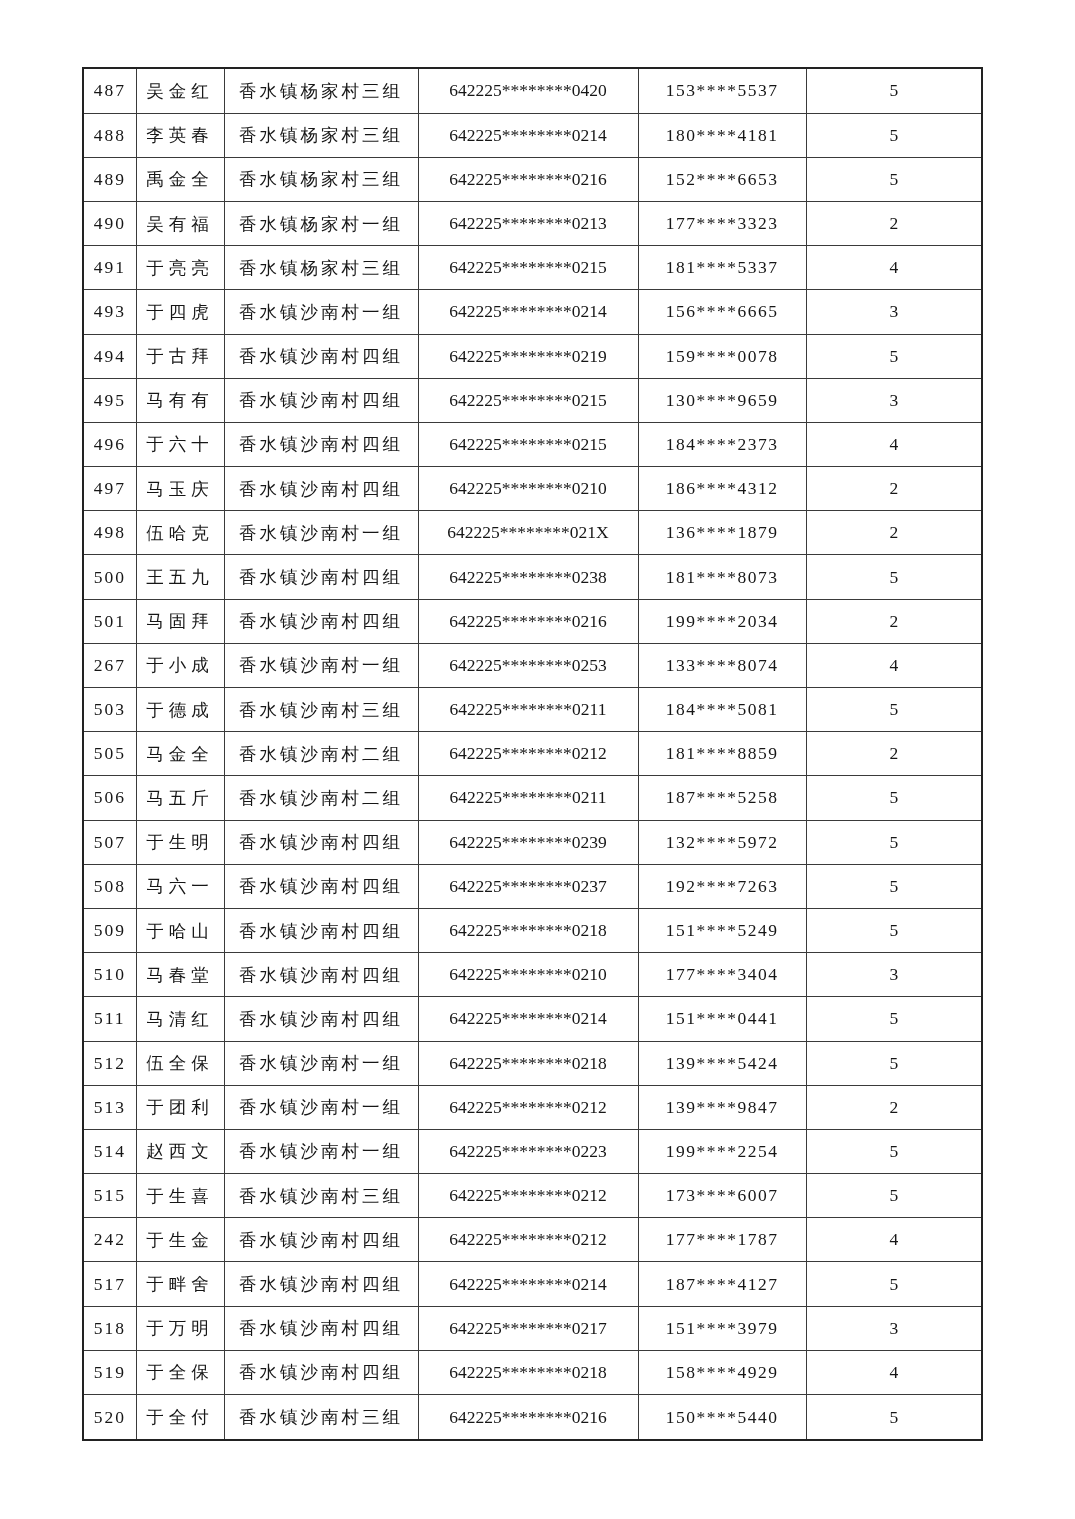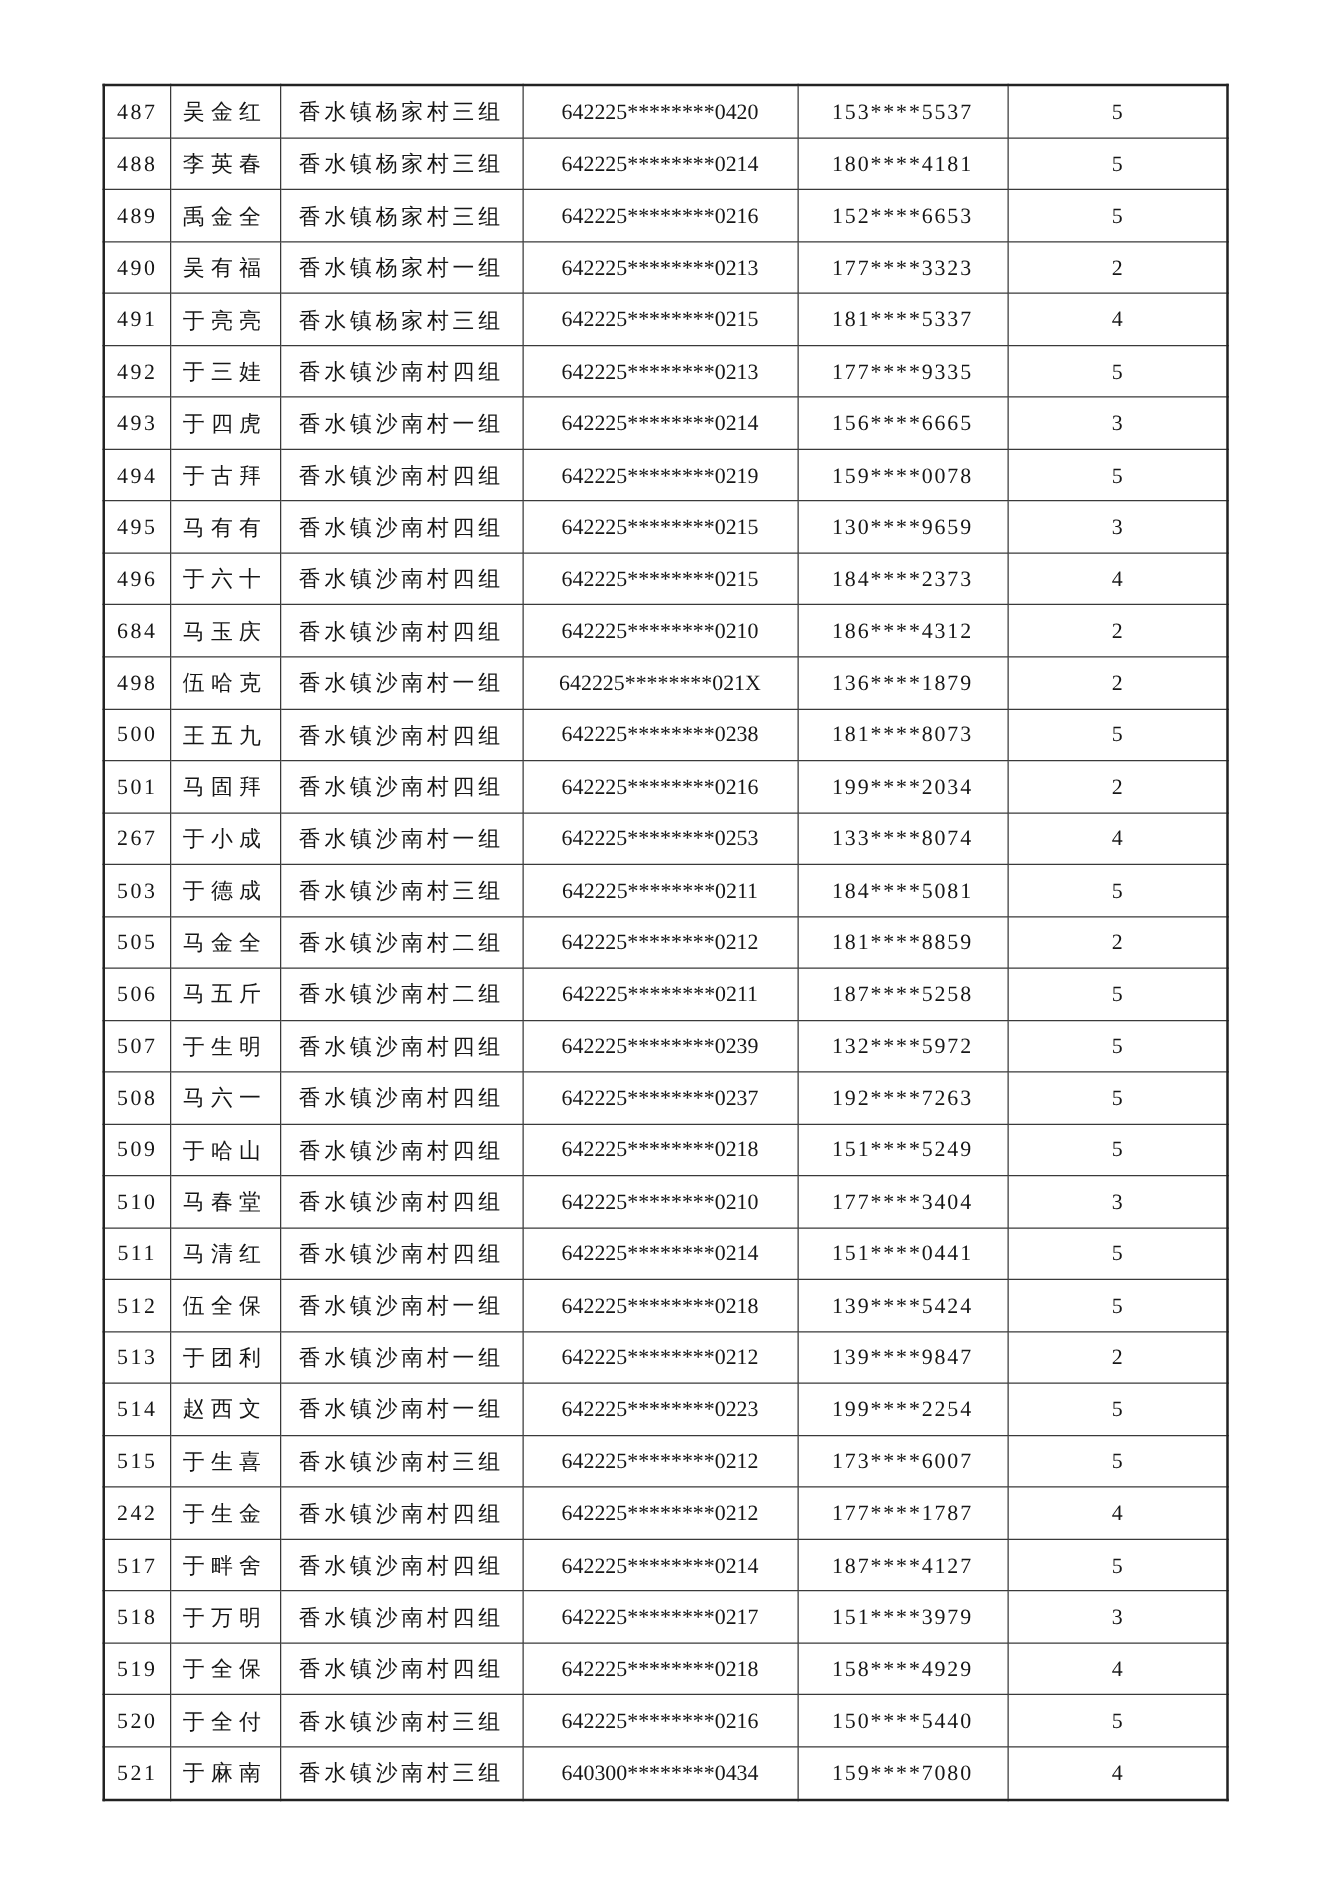--- a/index.html
+++ b/index.html
@@ -90,28 +90,20 @@
         </tr>
         <tr>
           <td class="col-serial">491</td>
           <td class="col-name">于亮亮</td>
           <td class="col-address">香水镇杨家村三组</td>
           <td class="col-id_number">642225********0215</td>
           <td class="col-phone">181****5337</td>
           <td class="col-count">4</td>
         </tr>
         <tr>
-          <td class="col-serial">492</td>
-          <td class="col-name">于三娃</td>
-          <td class="col-address">香水镇沙南村四组</td>
-          <td class="col-id_number">642225********0213</td>
-          <td class="col-phone">177****9335</td>
-          <td class="col-count">5</td>
-        </tr>
-        <tr>
           <td class="col-serial">493</td>
           <td class="col-name">于四虎</td>
           <td class="col-address">香水镇沙南村一组</td>
           <td class="col-id_number">642225********0214</td>
           <td class="col-phone">156****6665</td>
           <td class="col-count">3</td>
         </tr>
         <tr>
           <td class="col-serial">494</td>
           <td class="col-name">于古拜</td>
@@ -130,21 +122,21 @@
         </tr>
         <tr>
           <td class="col-serial">496</td>
           <td class="col-name">于六十</td>
           <td class="col-address">香水镇沙南村四组</td>
           <td class="col-id_number">642225********0215</td>
           <td class="col-phone">184****2373</td>
           <td class="col-count">4</td>
         </tr>
         <tr>
-          <td class="col-serial">684</td>
+          <td class="col-serial">497</td>
           <td class="col-name">马玉庆</td>
           <td class="col-address">香水镇沙南村四组</td>
           <td class="col-id_number">642225********0210</td>
           <td class="col-phone">186****4312</td>
           <td class="col-count">2</td>
         </tr>
         <tr>
           <td class="col-serial">498</td>
           <td class="col-name">伍哈克</td>
           <td class="col-address">香水镇沙南村一组</td>
@@ -305,23 +297,15 @@
           <td class="col-count">4</td>
         </tr>
         <tr>
           <td class="col-serial">520</td>
           <td class="col-name">于全付</td>
           <td class="col-address">香水镇沙南村三组</td>
           <td class="col-id_number">642225********0216</td>
           <td class="col-phone">150****5440</td>
           <td class="col-count">5</td>
         </tr>
-        <tr>
-          <td class="col-serial">521</td>
-          <td class="col-name">于麻南</td>
-          <td class="col-address">香水镇沙南村三组</td>
-          <td class="col-id_number">640300********0434</td>
-          <td class="col-phone">159****7080</td>
-          <td class="col-count">4</td>
-        </tr>
       </tbody>
   </table>
 </div>
 
 </body></html>

